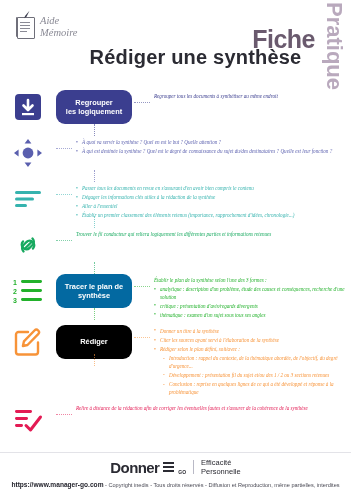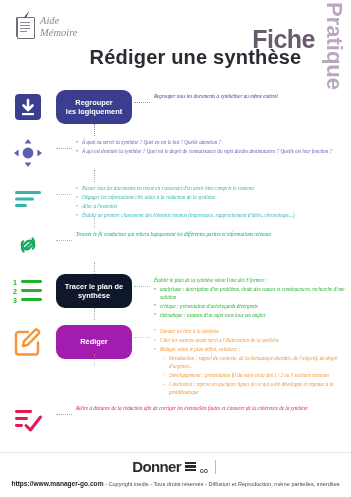--- a/index.html
+++ b/index.html
@@ -187,21 +187,21 @@
           <div class="icon"><svg viewBox="0 0 30 30">
               <text x="0" y="9" font-size="7" font-family="Liberation Sans, sans-serif" font-weight="bold" fill="#22b12b">1</text>
               <text x="0" y="18" font-size="7" font-family="Liberation Sans, sans-serif" font-weight="bold" fill="#22b12b">2</text>
               <text x="0" y="27" font-size="7" font-family="Liberation Sans, sans-serif" font-weight="bold" fill="#22b12b">3</text>
               <rect x="8" y="4" width="21" height="3" rx="1.4" fill="#22b12b"></rect>
               <rect x="8" y="13" width="21" height="3" rx="1.4" fill="#22b12b"></rect>
               <rect x="8" y="22" width="21" height="3" rx="1.4" fill="#22b12b"></rect>
             </svg></div>
         </div>
         <div class="pillcell">
-          <div class="pill" style="background:#0f172a">
+          <div class="pill" style="background:#0369a1">
             <span>Tracer le plan de</span>
             <span>synthèse</span>
           </div>
         </div>
         <div class="dashcell">
           <div class="dash" style="border-top-color:#22b12b88"></div>
         </div>
         <div class="textcell">
           <div class="desc" style="color:#22b12b">
             <span class="plain">Établir le plan de la synthèse selon l'une des 3 formes :</span>
@@ -214,21 +214,21 @@
         </div>
       </div>
       <div class="row">
         <div class="iconcell">
           <div class="icon"><svg viewBox="0 0 30 30">
               <path d="M25 15.5 V25 a2.5 2.5 0 0 1-2.5 2.5 H5.5 A2.5 2.5 0 0 1 3 25 V7.5 A2.5 2.5 0 0 1 5.5 5 H15" stroke="#f79338" fill="none" stroke-width="2.4" stroke-linecap="round" stroke-linejoin="round"></path>
               <path d="M21.5 3.5 a2.6 2.6 0 0 1 3.7 3.7 L14.5 18 l-4.6 1 1-4.6 Z" stroke="#f79338" fill="none" stroke-width="2.4" stroke-linecap="round" stroke-linejoin="round"></path>
             </svg></div>
         </div>
         <div class="pillcell">
-          <div class="pill" style="background:#a21caf">
+          <div class="pill" style="background:#000000">
             <span>Rédiger</span>
           </div>
         </div>
         <div class="dashcell">
           <div class="dash" style="border-top-color:#f7933888"></div>
         </div>
         <div class="textcell">
           <div class="desc" style="color:#f79338">
             <ul>
               <li>Donner un titre à la synthèse</li>
@@ -266,20 +266,24 @@
   <div class="footer">
     <div class="logorow">
       <span class="mgr">Donner</span>
       <span class="mgrbars">
           <span></span>
           <span></span>
           <span></span>
         </span>
       <span class="mgrgo">GO</span>
       <span class="divbar"></span>
+      <span class="effic">
+        <span>Efficacité</span><br>
+        <span>Personnelle</span>
+      </span>
     </div>
     <div class="copyline">
       <b>https://www.manager-go.com</b><span> - Copyright inedis - Tous droits réservés - Diffusion et Reproduction, même partielles, interdites</span>
     </div>
   </div>
 </div>
 
 <div class="connector" style="top: 124px; height: 12px; border-left-color: rgba(59, 62, 143, 0.6);"></div>
 <div class="connector" style="top: 170px; height: 12px; border-left-color: rgba(90, 95, 174, 0.6);"></div>
 <div class="connector" style="top: 216px; height: 12px; border-left-color: rgba(53, 179, 174, 0.6);"></div>

